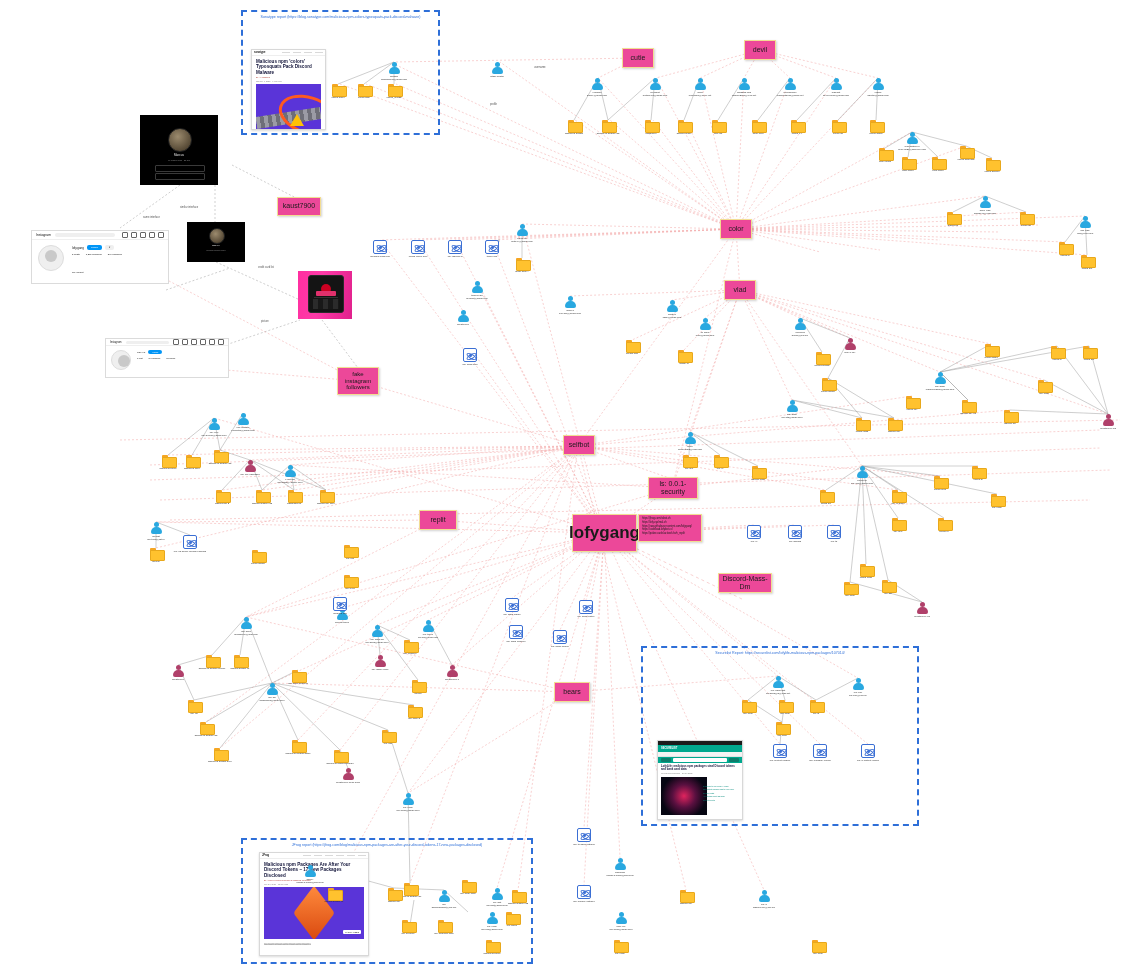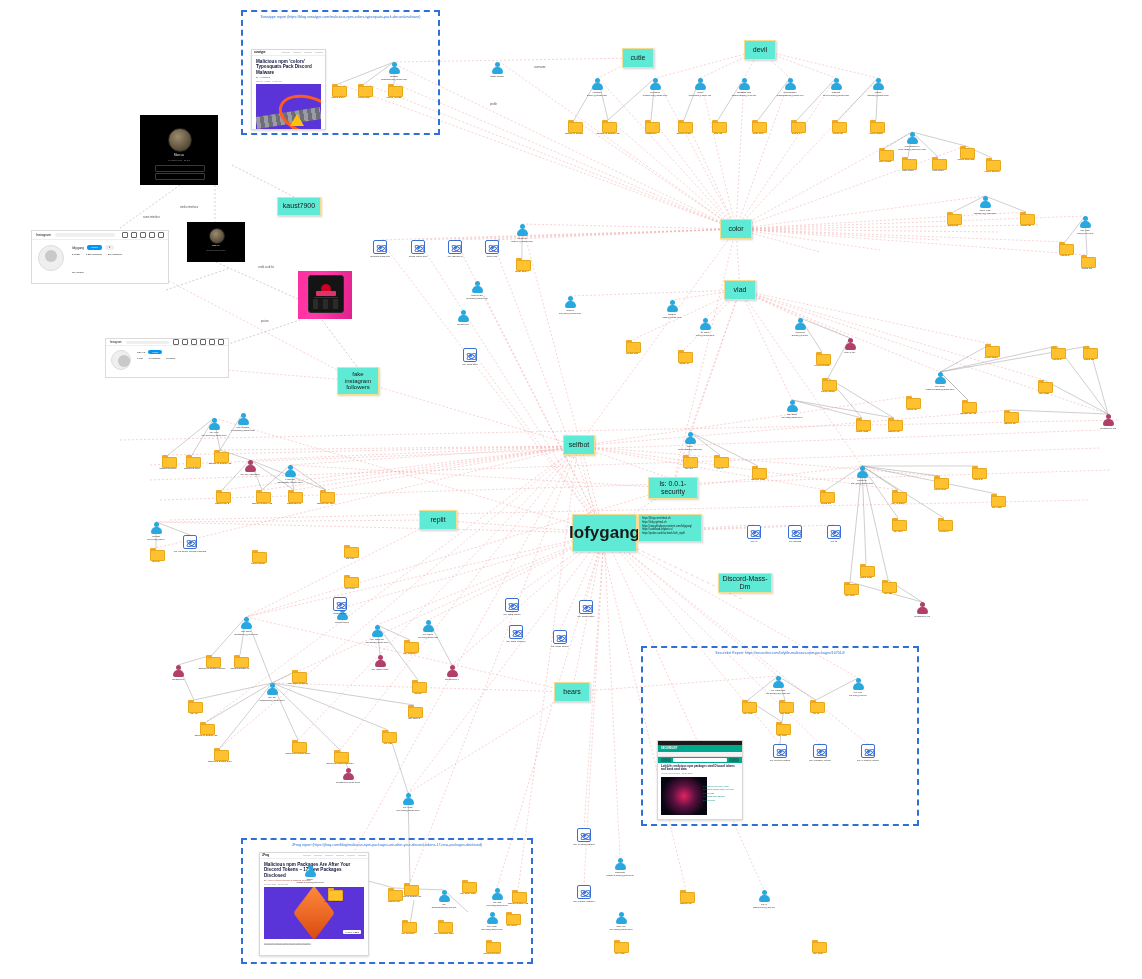--- a/index.html
+++ b/index.html
@@ -1,21 +1,21 @@
 <!DOCTYPE html>
 <html><head>
 <meta charset="utf-8">
 <style>
   html,body{margin:0;padding:0;background:#ffffff;}
   body{width:1142px;height:979px;overflow:hidden;font-family:"Liberation Sans",sans-serif;}
   #canvas{position:relative;width:1142px;height:979px;background:#fff;}
   svg.edges{position:absolute;left:0;top:0;width:1142px;height:979px;pointer-events:none;}
 
   
-  .lbl{position:absolute;background:#5eead4;border:1px solid #f2dd93;
+  .lbl{position:absolute;background:#ec4899;border:1px solid #f2dd93;
        color:#1a1a1a;display:flex;align-items:center;justify-content:center;
        text-align:center;line-height:1.15;box-shadow:1px 1px 2px rgba(0,0,0,.18);
        font-size:6px;padding:2px;box-sizing:border-box;}
   .lbl.big{font-size:17px;font-weight:bold;}
   .lbl.med{font-size:7px;}
   .lbl.urls{font-size:2.6px;text-align:left;justify-content:flex-start;
             align-items:flex-start;padding:2px 3px;line-height:1.45;
             white-space:pre-line;overflow:hidden;}
 
   

